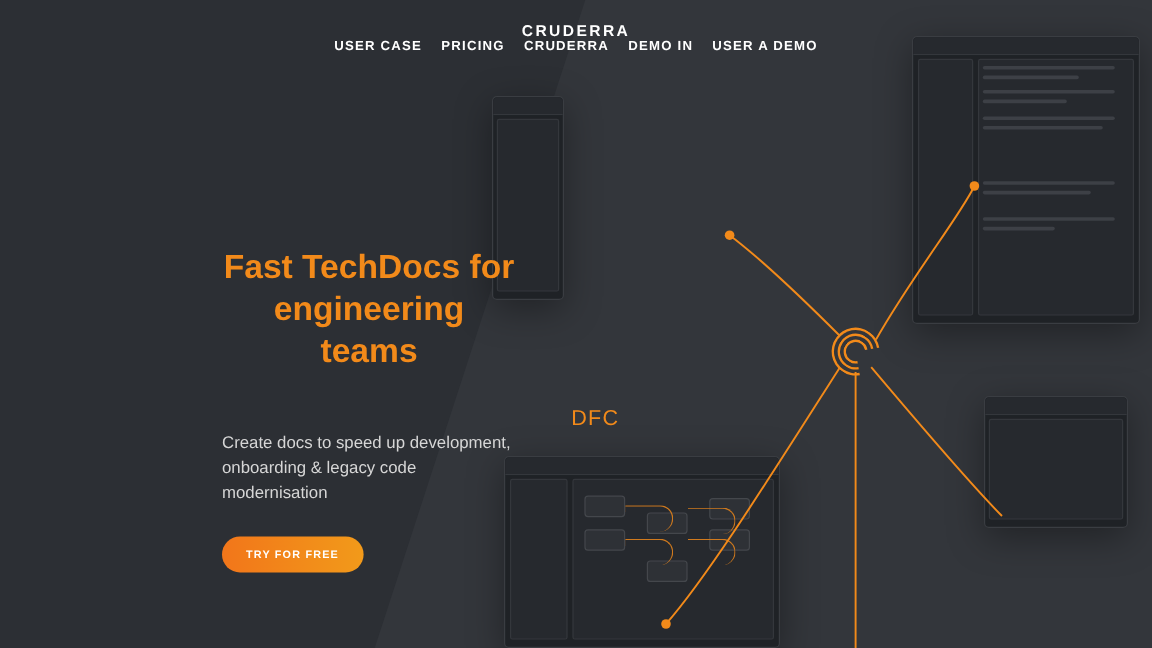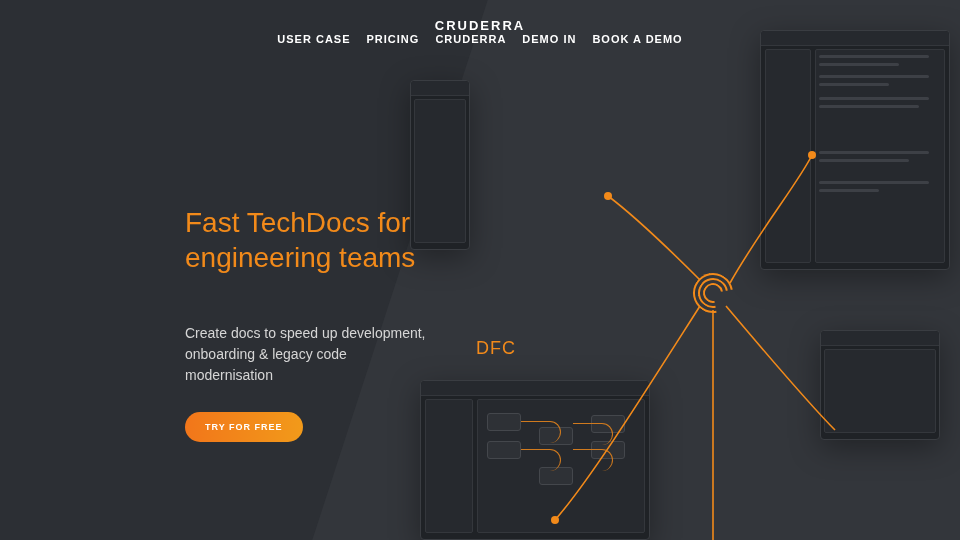--- a/index.html
+++ b/index.html
@@ -47,23 +47,24 @@
 
   .hero {
     position: relative;
     z-index: 5;
     padding: 160px 0 0 185px;
     max-width: 430px;
   }
   .hero h1 {
     color: #f28a1a;
     font-size: 28px;
-    font-weight: 400;
+    font-weight: 700;
     line-height: 1.25;
     margin-bottom: 18px;
+    text-align: center;
   }
   .hero p {
     color: #d6d6d6;
     font-size: 14px;
     line-height: 1.5;
     margin-bottom: 26px;
     margin-top: 48px;
   }
   .cta {
     display: inline-block;
@@ -151,21 +152,21 @@
 
 <div class="band"></div>
 
 <header>
   <div class="brand">CRUDERRA</div>
   <nav>
     <a>USER CASE</a>
     <a>PRICING</a>
     <a>CRUDERRA</a>
     <a>DEMO IN</a>
-    <a>BOOK A DEMO</a>
+    <a>USER A DEMO</a>
   </nav>
 </header>
 
 <section class="hero">
   <h1>Fast TechDocs for engineering teams</h1>
   <p>Create docs to speed up development, onboarding &amp; legacy code modernisation</p>
   <button class="cta">TRY FOR FREE</button>
 </section>
 
 <div class="label-dfc">DFC</div>

